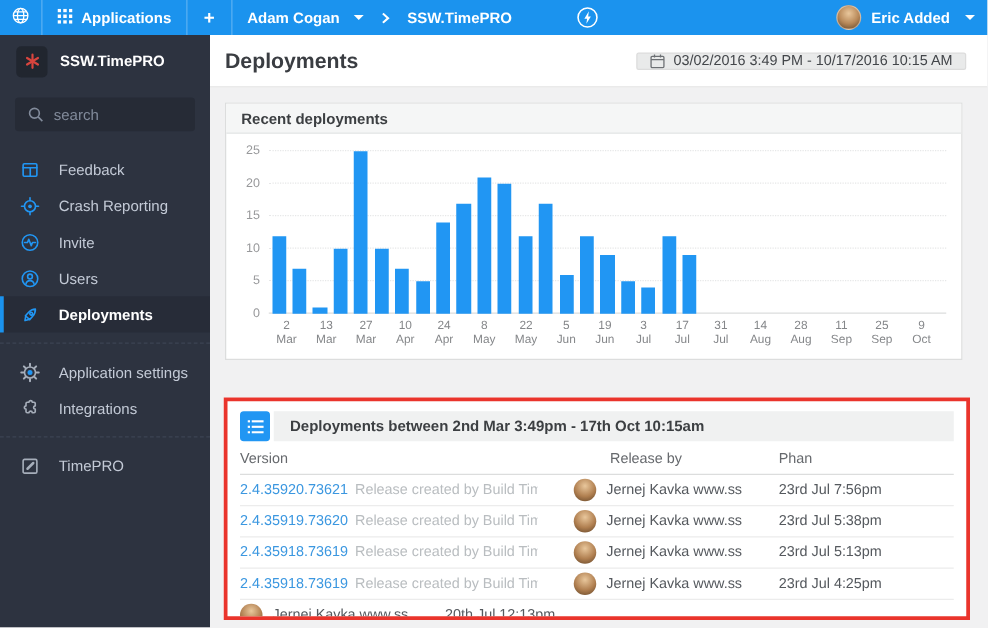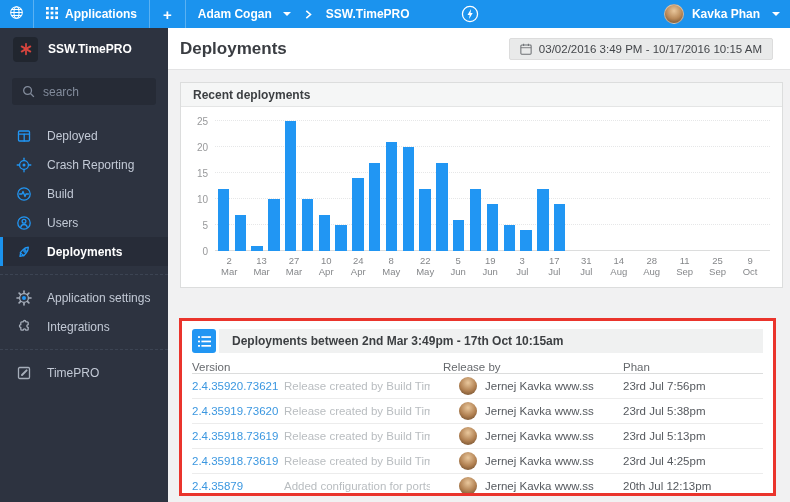--- a/index.html
+++ b/index.html
@@ -37,26 +37,26 @@
   .sb-item .sb-icon { width:18px; height:16px; display:flex; align-items:center; color:#2196f3; flex:none; }
   .sb-item.muted .sb-icon { color:#a6aeba; }
   .sb-item.active { background:#272c38; border-left-color:#1b93ee; color:#fff; font-weight:bold; }
   .sb-divider { border-top:1px dashed #3c4453; margin:8px 0; }
 
   
   .main-header { position:absolute; left:168px; top:28px; right:0; height:42px; background:#fff;
                  border-bottom:1px solid #e3e3e4; display:flex; align-items:center;
                  justify-content:space-between; padding:0 17px 0 12px; z-index:10; }
   .page-title { font-size:17px; font-weight:bold; color:#3a3d42; }
-  .date-range { background:#e9eaea; border:1px solid #dcdcdc; border-radius:2px; height:22px;
+  .date-range { background:#e9eaea; border:1px solid #dcdcdc; border-radius:2px; height:14px;
                 display:flex; align-items:center; gap:7px; padding:0 10px; font-size:11.5px;
                 color:#43464a; cursor:pointer; white-space:nowrap; }
 
   
-  .content { position:absolute; left:168px; top:70px; right:0; bottom:0; padding:12px 7px 0 12px;border-radius:19px; }
+  .content { position:absolute; left:168px; top:70px; right:0; bottom:0; padding:12px 20px 0 12px;border-radius:19px; }
   .card { background:#fff; border:1px solid #dcdddd; }
   .card-header { background:#f5f6f6; border-bottom:1px solid #e4e5e5; height:24px; display:flex;
                  align-items:center; padding:0 12px; font-size:12px; font-weight:bold; color:#3c3f42; }
 
   
   .chart-body { padding:14px 12px 8px 6px; }
   .chart-top { display:flex; }
   .y-axis { position:relative; width:28px; height:130px; flex:none; }
   .y-axis span { position:absolute; right:7px; transform:translateY(50%); font-size:10px; color:#98999b; }
   .plot { position:relative; flex:1; height:130px; }
@@ -70,22 +70,22 @@
 
   
   .annotation-box { position:absolute; left:179px; top:318px; width:597px; height:178px;
                     border:3px solid #ea342c; background:#fff; overflow:hidden;
                     padding:8px 10px 0 10px; z-index:15; }
   .tbl-header-row { display:flex; align-items:stretch; }
   .tbl-icon-tile { width:24px; height:24px; background:#2196f3; border-radius:3px; flex:none;
                    display:flex; align-items:center; justify-content:center; cursor:pointer; }
   .tbl-title-bar { flex:1; background:#f0f1f1; margin-left:3px; display:flex; align-items:center;
                    padding-left:13px; font-size:12px; font-weight:bold; color:#3c3f42; }
-  .tbl-cols { display:flex; margin-top:8px; padding-bottom:0; border-bottom:1px solid #dcdddd;
-              font-size:11.5px; color:#66696d;gap:45px; }
+  .tbl-cols { display:flex; margin-top:8px; padding-bottom:6px; border-bottom:1px solid #dcdddd;
+              font-size:11.5px; color:#66696d; }
   .c1 { flex:1; display:flex; align-items:center; min-width:0; }
   .c2 { width:135px; flex:none; display:flex; align-items:center; gap:8px; min-width:0; }
   .c3 { width:140px; flex:none; display:flex; align-items:center; }
   .tbl-row { display:flex; align-items:center; height:25px; border-bottom:1px solid #ececec; font-size:11.5px;gap:29px; }
   .version { width:92px; flex:none; color:#3b97e0; cursor:pointer; white-space:nowrap; }
   .desc { flex:1; color:#b9bdc0; white-space:nowrap; overflow:hidden; min-width:0; }
   .row-avatar { width:18px; height:18px; border-radius:50%; flex:none;
                 background: radial-gradient(circle at 50% 32%, #e9c79c 0%, #b07f50 55%, #5f4226 100%); }
   .deployer { color:#55595e; white-space:nowrap; overflow:hidden; }
   .time { color:#55595e; white-space:nowrap; }
@@ -136,21 +136,21 @@
   </span>
   <span class="nav-seg nav-bold">SSW.TimePRO</span>
   <span class="bolt-wrap">
     <svg width="18" height="18" viewBox="0 0 20 20">
         <circle cx="10" cy="10" r="8.4" fill="none" stroke="#fff" stroke-width="1.4"></circle>
       <path d="M11.2 4.4 L7.2 11 h2.4 L9 15.6 L13 9 h-2.4 Z" fill="#fff"></path>
       </svg>
   </span>
   <span class="nav-right">
     <span class="avatar"></span>
-    <span class="nav-bold">Kavka Phan</span>
+    <span class="nav-bold">Eric Added</span>
     <span class="caret-down"></span>
   </span>
 </div>
 
 <div class="sidebar">
   <div class="sb-logo">
     <span class="logo-tile">
       <svg width="14" height="14" viewBox="0 0 16 16">
           <g stroke="#d8453e" stroke-width="2" stroke-linecap="round">
         <path d="M8 2v12"></path>
@@ -174,21 +174,21 @@
       <div class="sb-item">
         <span class="sb-icon">
           <svg width="16" height="16" viewBox="0 0 16 16">
             <g fill="none" stroke="currentColor" stroke-width="1.3" stroke-linecap="round" stroke-linejoin="round">
               <rect x="2.5" y="3" width="11" height="10" rx="1"></rect>
               <line x1="2.5" y1="6.2" x2="13.5" y2="6.2"></line>
               <line x1="8.2" y1="6.2" x2="8.2" y2="13"></line>
             </g>
           </svg>
         </span>
-        <span>Deployed</span>
+        <span>Feedback</span>
       </div>
       <div class="sb-item">
         <span class="sb-icon">
           <svg width="16" height="16" viewBox="0 0 16 16">
             <g fill="none" stroke="currentColor" stroke-width="1.3" stroke-linecap="round" stroke-linejoin="round">
               <circle cx="8" cy="8" r="4.4"></circle>
               <line x1="8" y1="1.2" x2="8" y2="3.4"></line>
               <line x1="8" y1="12.6" x2="8" y2="14.8"></line>
               <line x1="1.2" y1="8" x2="3.4" y2="8"></line>
               <line x1="12.6" y1="8" x2="14.8" y2="8"></line>
@@ -200,21 +200,21 @@
       </div>
       <div class="sb-item">
         <span class="sb-icon">
           <svg width="16" height="16" viewBox="0 0 16 16">
             <g fill="none" stroke="currentColor" stroke-width="1.3" stroke-linecap="round" stroke-linejoin="round">
               <circle cx="8" cy="8" r="6.2"></circle>
               <polyline points="3.6,8 6,8 7,5.4 9,10.6 10,8 12.4,8"></polyline>
             </g>
           </svg>
         </span>
-        <span>Build</span>
+        <span>Invite</span>
       </div>
       <div class="sb-item">
         <span class="sb-icon">
           <svg width="16" height="16" viewBox="0 0 16 16">
             <g fill="none" stroke="currentColor" stroke-width="1.3" stroke-linecap="round" stroke-linejoin="round">
               <circle cx="8" cy="8" r="6.2"></circle>
               <circle cx="8" cy="6.2" r="1.9"></circle>
               <path d="M4.7 12.3c.5-2 2-2.8 3.3-2.8s2.8.8 3.3 2.8"></path>
             </g>
           </svg>
@@ -503,24 +503,20 @@
         </span>
         <span class="c2">
           <span class="row-avatar"></span>
           <span class="deployer">Jernej Kavka www.ss...</span>
         </span>
         <span class="c3">
           <span class="time">23rd Jul 4:25pm</span>
         </span>
       </div>
       <div class="tbl-row">
-        <span class="c1">
-          <span class="version">2.4.35879</span>
-          <span class="desc">Added configuration for ports</span>
-        </span>
         <span class="c2">
           <span class="row-avatar"></span>
           <span class="deployer">Jernej Kavka www.ss...</span>
         </span>
         <span class="c3">
           <span class="time">20th Jul 12:13pm</span>
         </span>
       </div>
     </div>
 </div>

